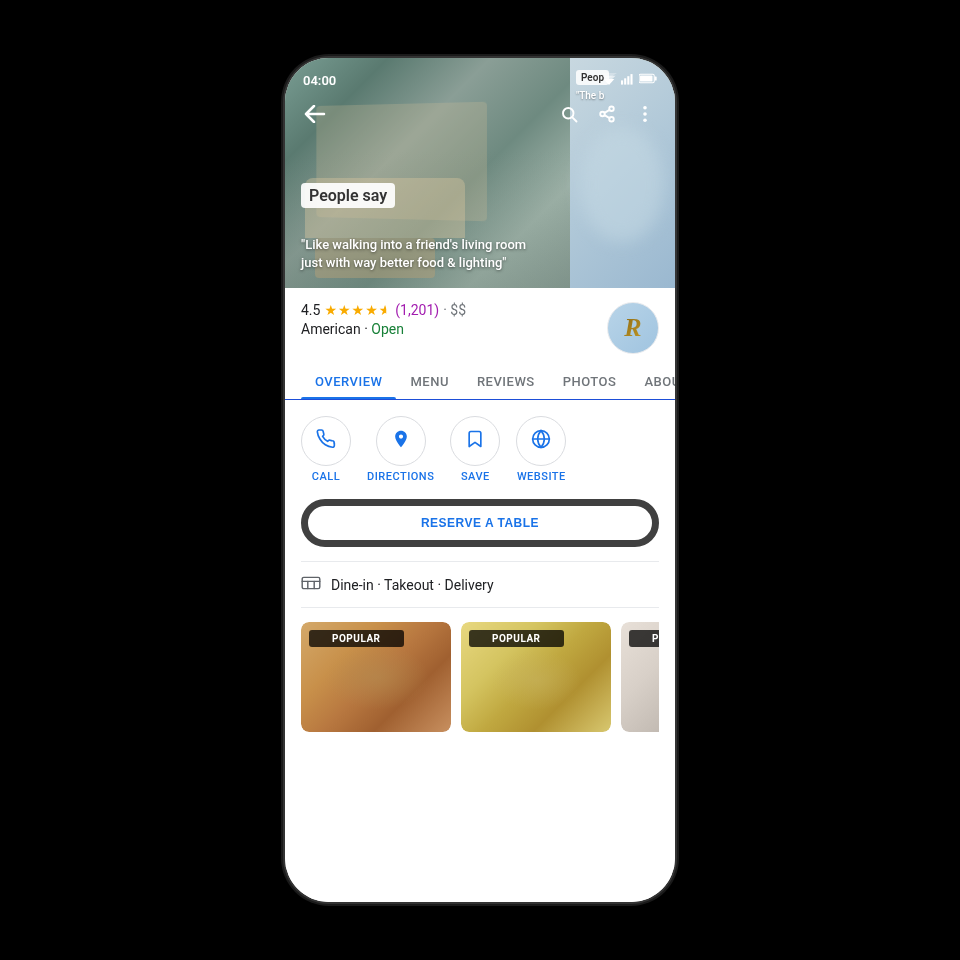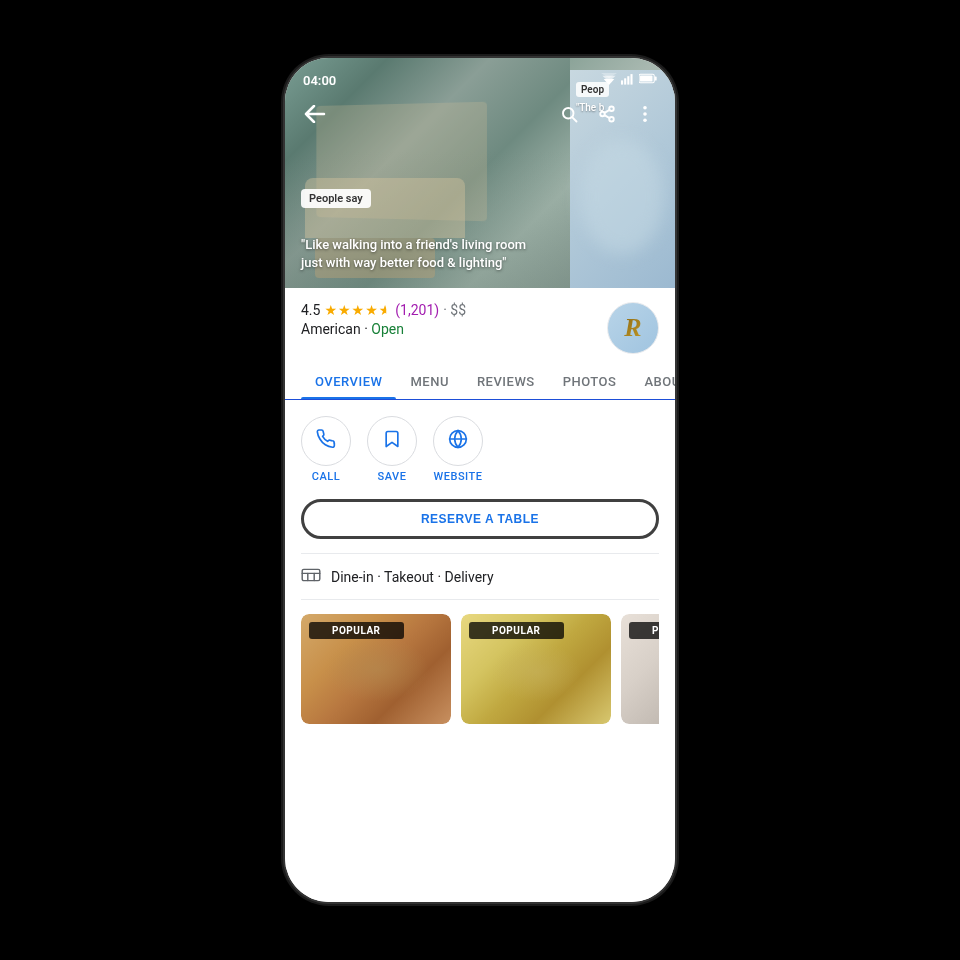--- a/index.html
+++ b/index.html
@@ -88,42 +88,42 @@
     }
     .booth-back {
       position: absolute;
       bottom: 50px; left: 20px;
       width: 160px; height: 60px;
       background: rgba(220,200,160,0.4);
       border-radius: 8px 8px 0 0;
     }
     .hero-right-panel {
       position: absolute;
-      right: 0; top: 12px;
+      right: 0; top: 0;
       width: 27%;
       height: 100%;
       background: linear-gradient(135deg, #c8d8e0 0%, #b0c8d8 50%, #9ab8d0 100%);
       text-decoration: underline;
     }
     .hero-right-panel::after {
       content: '';
       position: absolute;
       top: 30%; left: 10%;
       width: 80%; height: 50%;
       background: rgba(200,220,230,0.5);
       border-radius: 50%;
       filter: blur(8px);
     }
     .people-say-badge {
       position: absolute;
       bottom: 80px; left: 16px;
       background: rgba(255,255,255,0.92);
       border-radius: 4px;
       padding: 3px 8px;
-      font-size: 11px;
+      font-size: 16px;
       font-weight: 600;
       color: #333;
     }
     .hero-quote {
       position: absolute;
       bottom: 16px; left: 16px;
       width: 240px;
       color: #fff;
       font-size: 13px;
       font-weight: 500;
@@ -308,21 +308,21 @@
       text-transform: uppercase;
     }
     .cta-buttons {
       display: flex;
       gap: 10px;
       padding: 8px 16px 14px;
     }
     .cta-btn {
       flex: 1;
       padding: 10px 12px;
-      border: 3px solid #404040;
+      border: 7px solid #404040;
       border-radius: 24px;
       background: #fff;
       font-size: 12px;
       font-weight: 600;
       color: #1a73e8;
       text-align: center;
       cursor: pointer;
       letter-spacing: 0.5px;
     }
     .divider {
@@ -533,20 +533,30 @@
             <svg width="20" height="20" viewBox="0 0 24 24" fill="none" stroke="#1a73e8" stroke-width="2" stroke-linecap="round" stroke-linejoin="round">
               <path d="M22 16.92v3a2 2 0 0 1-2.18 2 19.79 19.79 0 0 1-8.63-3.07A19.5 19.5 0 0 1 4.69 12 19.79 19.79 0 0 1 1.61 3.4 2 2 0 0 1 3.6 1.22h3a2 2 0 0 1 2 1.72 12.84 12.84 0 0 0 .7 2.81 2 2 0 0 1-.45 2.11L7.91 8.8a16 16 0 0 0 6 6l.94-.93a2 2 0 0 1 2.11-.45 12.84 12.84 0 0 0 2.81.7A2 2 0 0 1 21.6 16.92z"></path>
             </svg>
           </span>
         </div>
         <span class="action-label">CALL</span>
       </div>
       <div class="action-btn">
         <div class="action-circle">
           <span class="action-icon">
+            <svg width="20" height="20" viewBox="0 0 24 24" fill="#1a73e8">
+              <path d="M12 2C8.13 2 5 5.13 5 9c0 5.25 7 13 7 13s7-7.75 7-13c0-3.87-3.13-7-7-7zm0 9.5c-1.38 0-2.5-1.12-2.5-2.5s1.12-2.5 2.5-2.5 2.5 1.12 2.5 2.5-1.12 2.5-2.5 2.5z"></path>
+            </svg>
+          </span>
+        </div>
+        <span class="action-label">DIRECTIONS</span>
+      </div>
+      <div class="action-btn">
+        <div class="action-circle">
+          <span class="action-icon">
             <svg width="20" height="20" viewBox="0 0 24 24" fill="none" stroke="#1a73e8" stroke-width="2" stroke-linecap="round" stroke-linejoin="round">
               <path d="M19 21l-7-5-7 5V5a2 2 0 0 1 2-2h10a2 2 0 0 1 2 2z"></path>
             </svg>
           </span>
         </div>
         <span class="action-label">SAVE</span>
       </div>
       <div class="action-btn">
         <div class="action-circle">
           <span class="action-icon">

